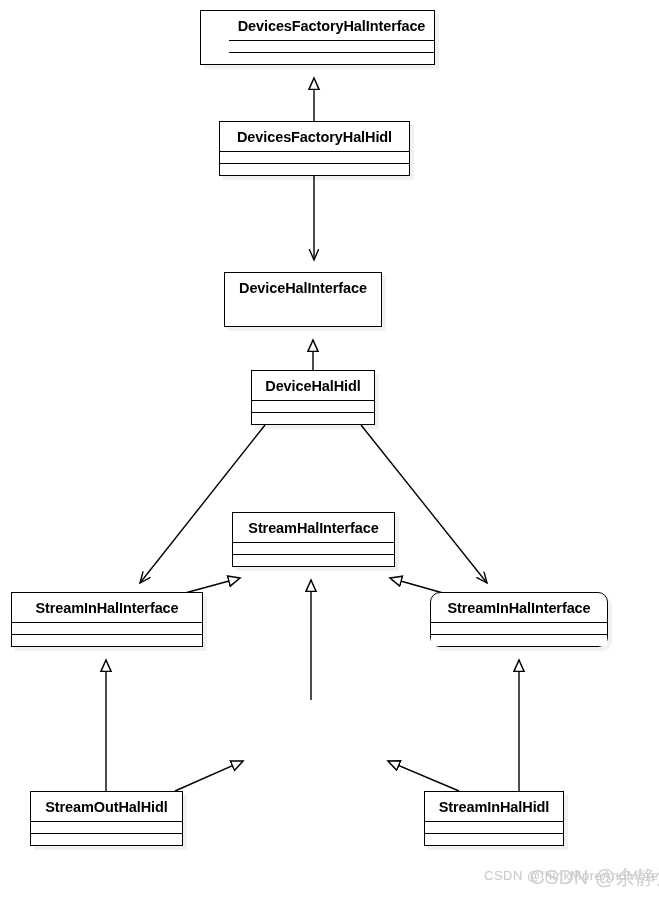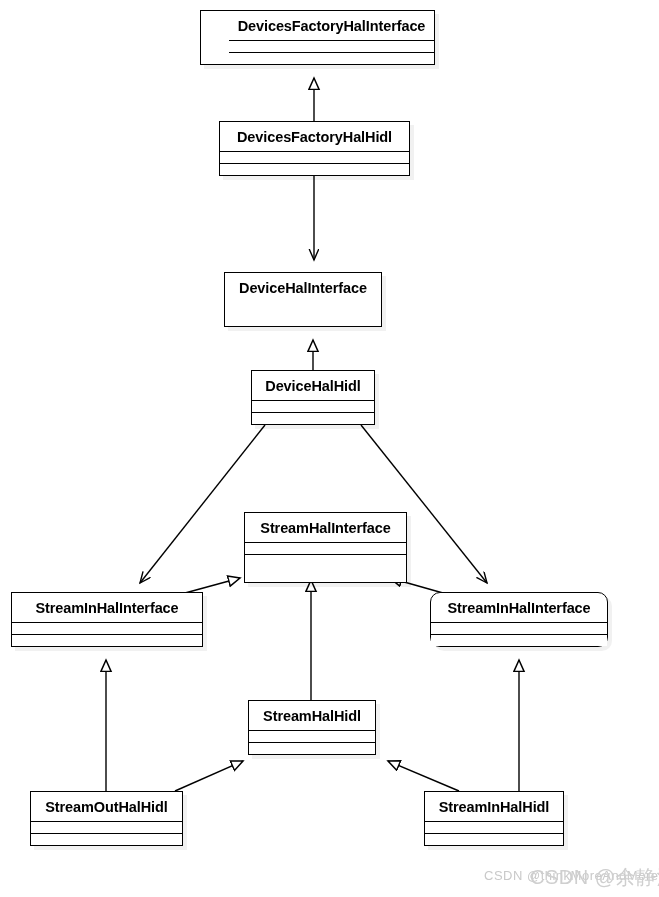--- a/index.html
+++ b/index.html
@@ -137,43 +137,38 @@
     <div class="uml-compartment"></div>
     <div class="uml-compartment"></div>
   </div>
 
   <div class="uml-class" id="cls-3" style="left:251px;top:370px;width:124px;height:55px;">
     <div class="uml-title">DeviceHalHidl</div>
     <div class="uml-compartment"></div>
     <div class="uml-compartment"></div>
   </div>
 
-  <div class="uml-class" id="cls-4" style="left:244px;top:512px;width:163px;height:71px;">
+  <div class="uml-class" id="cls-4" style="left:232px;top:512px;width:163px;height:55px;">
     <div class="uml-title">StreamHalInterface</div>
     <div class="uml-compartment"></div>
     <div class="uml-compartment"></div>
   </div>
 
   <div class="uml-class" id="cls-5" style="left:11px;top:592px;width:192px;height:55px;">
     <div class="uml-title">StreamInHalInterface</div>
     <div class="uml-compartment"></div>
     <div class="uml-compartment"></div>
   </div>
 
   <div class="uml-class" id="cls-6" style="left:430px;top:592px;width:178px;height:55px;border-radius:10px;">
     <div class="uml-title">StreamInHalInterface</div>
     <div class="uml-compartment"></div>
     <div class="uml-compartment"></div>
   </div>
 
-  <div class="uml-class" id="cls-7" style="left:248px;top:700px;width:128px;height:55px;">
-    <div class="uml-title">StreamHalHidl</div>
-    <div class="uml-compartment"></div>
-    <div class="uml-compartment"></div>
-  </div>
 
   <div class="uml-class" id="cls-8" style="left:30px;top:791px;width:153px;height:55px;">
     <div class="uml-title">StreamOutHalHidl</div>
     <div class="uml-compartment"></div>
     <div class="uml-compartment"></div>
   </div>
 
   <div class="uml-class" id="cls-9" style="left:424px;top:791px;width:140px;height:55px;">
     <div class="uml-title">StreamInHalHidl</div>
     <div class="uml-compartment"></div>

